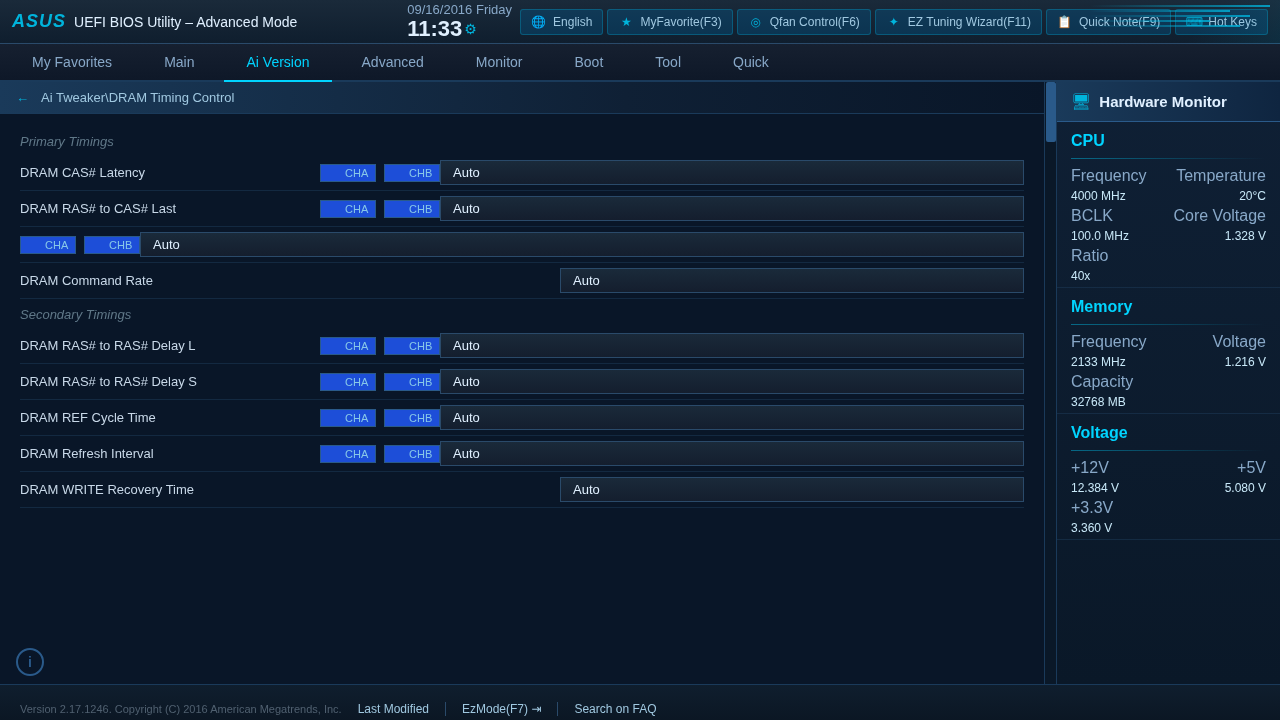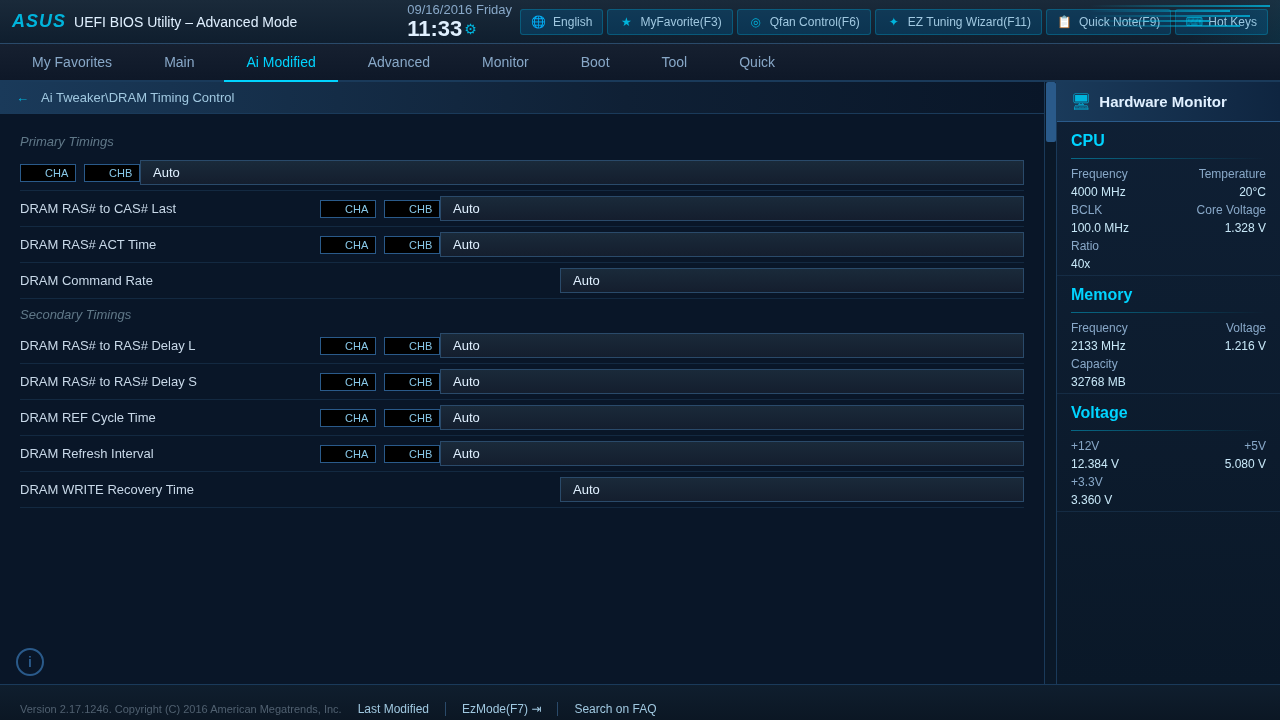--- a/index.html
+++ b/index.html
@@ -208,21 +208,21 @@
     }
 
     .channel-labels {
       display: flex;
       gap: 8px;
       width: 120px;
       flex-shrink: 0;
     }
 
     .channel-box {
-      background: #000000;
+      background: #1d4ed8;
       border: 1px solid #2a5a8a;
       color: #88c8e8;
       font-size: 11px;
       padding: 2px 24px;
       min-width: 46px;
       text-align: center;
     }
 
     .setting-value {
       background: linear-gradient(180deg, #1a2a3a 0%, #141e2e 100%);
@@ -317,21 +317,21 @@
     }
 
     .hw-row {
       display: flex;
       justify-content: space-between;
       margin-bottom: 4px;
     }
 
     .hw-label {
       color: #88a8c8;
-      font-size: 12px;
+      font-size: 16px;
     }
 
     .hw-value {
       color: #c8e8f8;
       font-size: 12px;
     }
 
     .hw-divider {
       height: 1px;
       background: linear-gradient(90deg, #00b4dc, transparent);
@@ -451,21 +451,21 @@
     <div class="header-btn">
       <span class="icon">⌨</span>
       <span>Hot Keys</span>
     </div>
   </div>
 </div>
 
 <div class="nav-bar">
   <div class="nav-item">My Favorites</div>
   <div class="nav-item">Main</div>
-  <div class="nav-item active">Ai Modified</div>
+  <div class="nav-item active">Ai Version</div>
   <div class="nav-item">Advanced</div>
   <div class="nav-item">Monitor</div>
   <div class="nav-item">Boot</div>
   <div class="nav-item">Tool</div>
   <div class="nav-item">Quick</div>
 </div>
 
 <div class="main-layout">
 
   <div class="content-area">
@@ -473,38 +473,38 @@
     <div class="breadcrumb">
       <span class="breadcrumb-arrow">← </span>
       <span>Ai Tweaker\DRAM Timing Control</span>
     </div>
 
     <div class="settings-content">
 
       <div class="section-label">Primary Timings</div>
 
       <div class="setting-row">
+        <span class="setting-name">DRAM CAS# Latency</span>
         <div class="channel-labels">
           <span class="channel-box">CHA</span>
           <span class="channel-box">CHB</span>
         </div>
         <div class="setting-value">Auto</div>
       </div>
 
       <div class="setting-row">
         <span class="setting-name">DRAM RAS# to CAS# Last</span>
         <div class="channel-labels">
           <span class="channel-box">CHA</span>
           <span class="channel-box">CHB</span>
         </div>
         <div class="setting-value">Auto</div>
       </div>
 
       <div class="setting-row">
-        <span class="setting-name">DRAM RAS# ACT Time</span>
         <div class="channel-labels">
           <span class="channel-box">CHA</span>
           <span class="channel-box">CHB</span>
         </div>
         <div class="setting-value">Auto</div>
       </div>
 
       <div class="setting-row setting-row-no-channel">
         <span class="setting-name">DRAM Command Rate</span>
         <div class="channel-labels">

